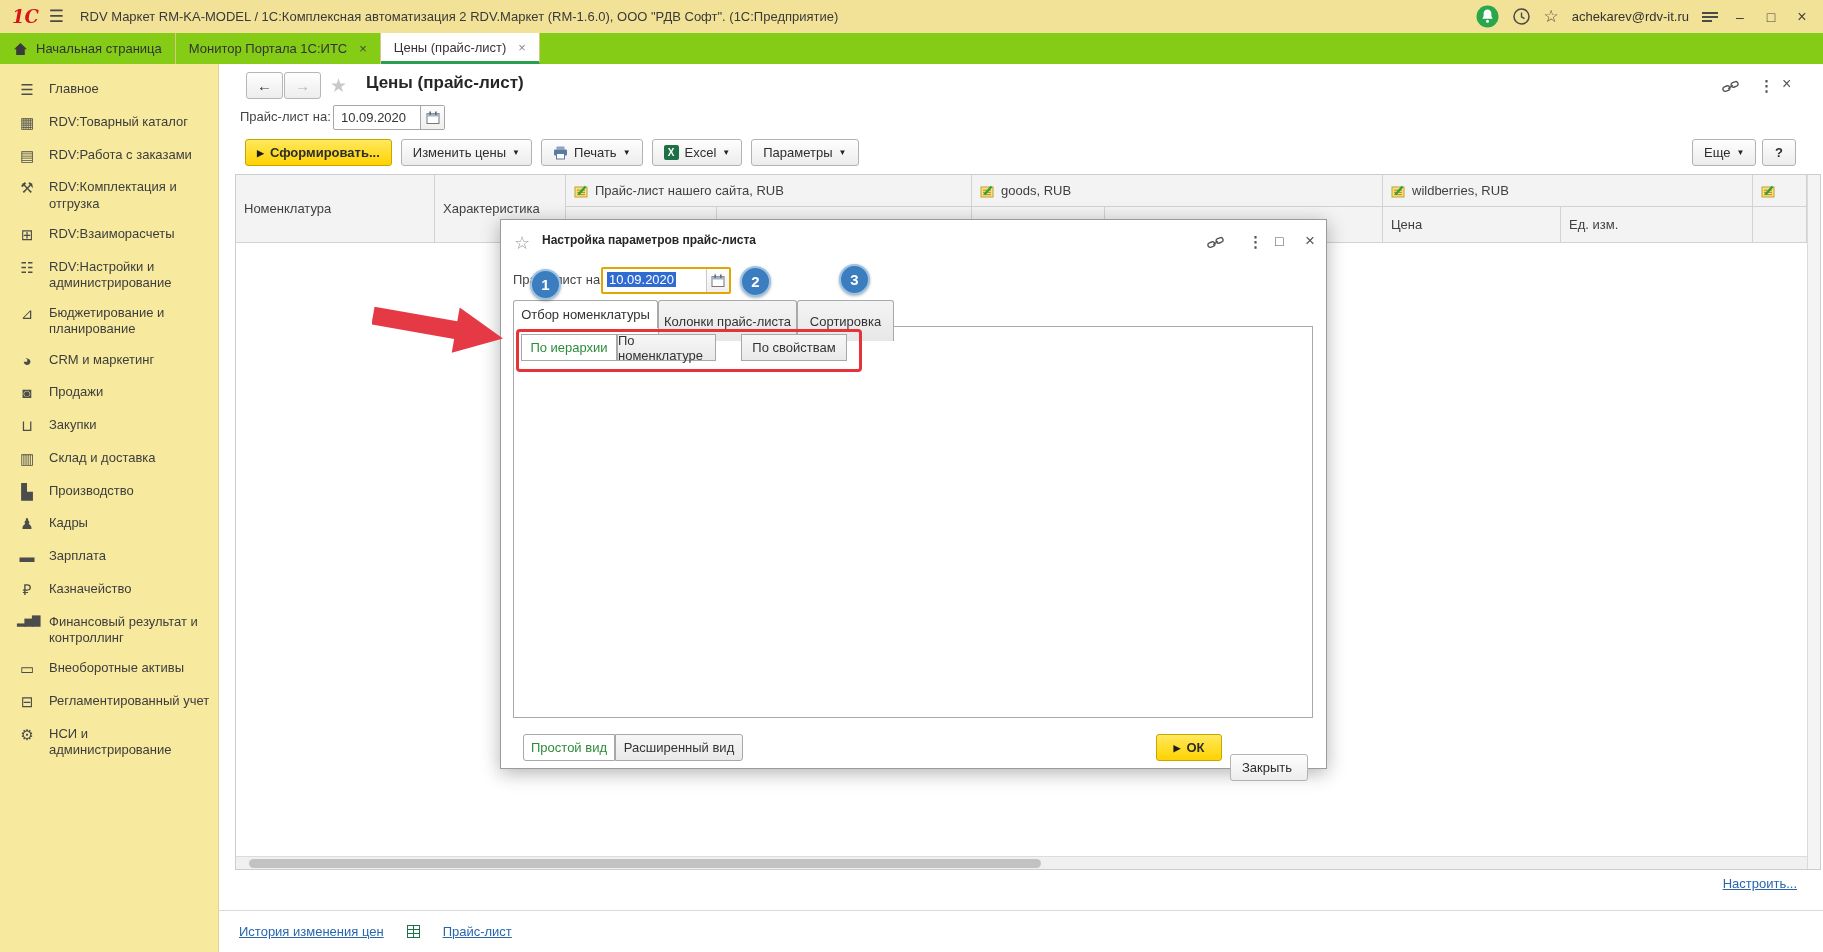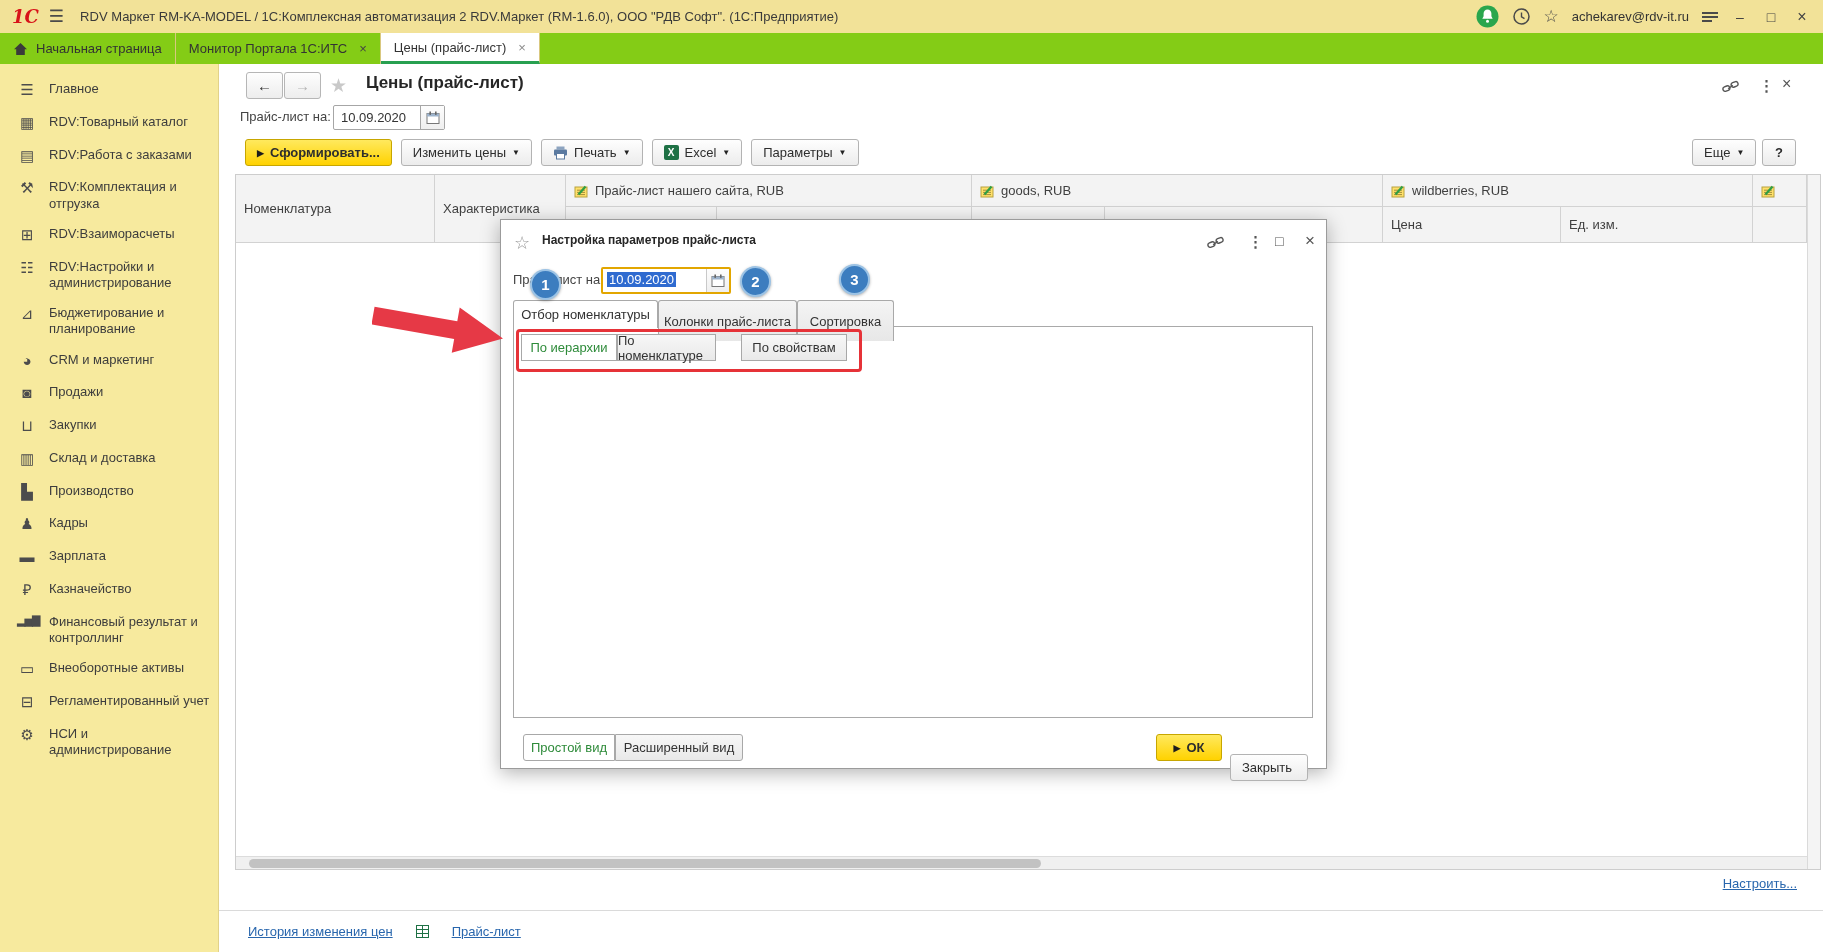--- a/index.html
+++ b/index.html
@@ -46,21 +46,21 @@
   .xl{width:15px;height:15px;background:#1e7145;color:#fff;font-weight:bold;font-size:10px;display:inline-flex;
       align-items:center;justify-content:center;border-radius:2px;}
   
   .grid{position:absolute;left:16px;top:110px;width:1584px;height:694px;border:1px solid #cdcdcd;box-sizing:content-box;}
   .th{position:absolute;box-sizing:border-box;background:#f3f3f3;border-right:1px solid #d2d2d2;border-bottom:1px solid #d2d2d2;
       display:flex;align-items:center;gap:7px;padding:0 8px;color:#3f3f3f;overflow:hidden;white-space:nowrap;}
   .hscroll{position:absolute;left:0;top:681px;width:1571px;height:13px;background:#f0f0f0;border-top:1px solid #dcdcdc;box-sizing:border-box;}
   .hthumb{position:absolute;left:13px;top:2px;width:792px;height:9px;background:#c2c2c2;border-radius:5px;}
   .vscroll{position:absolute;left:1571px;top:0;width:13px;height:694px;background:#f4f4f4;border-left:1px solid #dadada;box-sizing:border-box;}
   a.link{color:#2866ad;text-decoration:underline;cursor:pointer;}
-  .statusbar{position:absolute;left:0;right:0;top:846px;bottom:0;border-top:1px solid #dadada;display:flex;align-items:center;gap:23px;padding-left:29px;}
+  .statusbar{position:absolute;left:0;right:0;top:846px;bottom:0;border-top:1px solid #dadada;display:flex;align-items:center;gap:23px;padding-left:20px;}
   
   .dialog{position:absolute;left:500px;top:219px;width:827px;height:550px;background:#fff;border:1px solid #9b9b9b;
           box-shadow:0 4px 18px rgba(0,0,0,.3);z-index:10;box-sizing:border-box;}
   .dlg-star{position:absolute;left:13px;top:12px;font-size:18px;color:#9a9a9a;}
   .dlg-title{position:absolute;left:41px;top:13px;font-size:12px;font-weight:bold;color:#262626;}
   .dlg-ic{position:absolute;top:15px;color:#555;}
   .dtab{position:absolute;top:80px;height:41px;box-sizing:border-box;border:1px solid #a9a9a9;border-bottom:none;
         border-radius:3px 3px 0 0;background:linear-gradient(#f4f4f4,#e7e7e7);display:flex;align-items:center;justify-content:center;z-index:2;}
   .dtab.active{background:#fff;height:28px;z-index:4;}
   .dpanel{position:absolute;left:12px;top:106px;width:800px;height:392px;border:1px solid #a9a9a9;background:#fff;box-sizing:border-box;z-index:1;}

